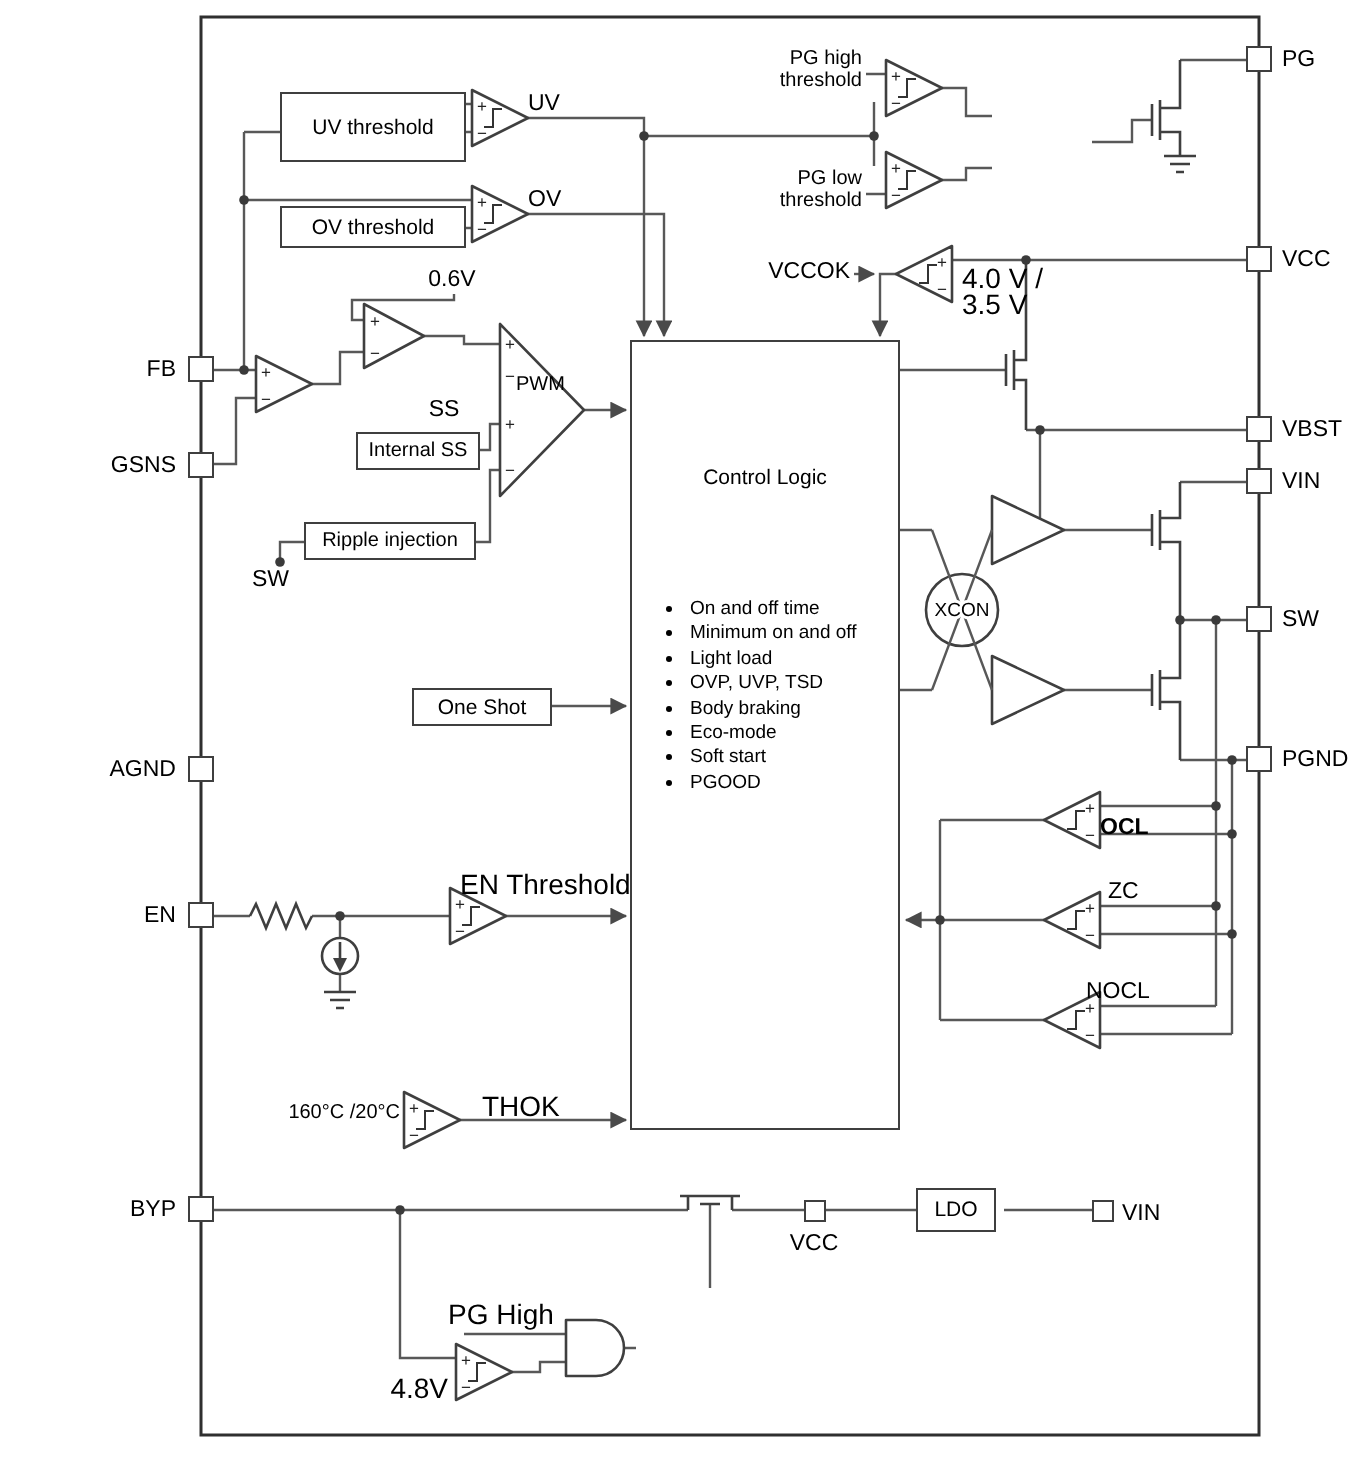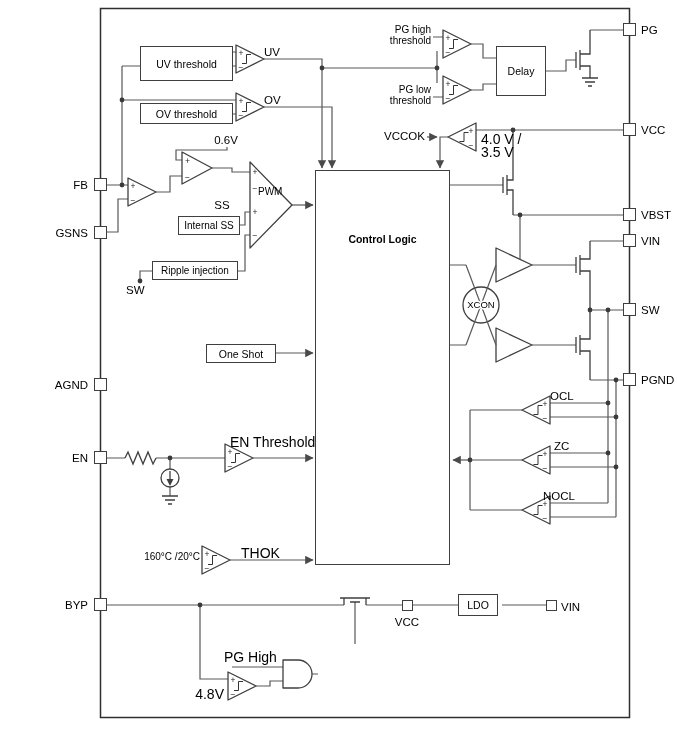--- a/index.html
+++ b/index.html
@@ -169,57 +169,64 @@
   <use href="#comp-rp" x="128" y="178"></use>
   <use href="#amp" x="182" y="152"></use>
 </svg>
 
 <div class="box" style="left:140px;top:46px;width:93px;height:35px;text-align:right;">
       <span>UV threshold</span>
     </div>
 <div class="box" style="left:140px;top:103px;width:93px;height:21px;">
       <span>OV threshold</span>
     </div>
-<div class="box" style="left:496px;top:46px;width:50px;height:50px;">
-      <span>Delay</span>
-    </div>
 <div class="box f10" style="left:178px;top:216px;width:62px;height:19px;">
       <span>Internal SS</span>
     </div>
 <div class="box f10" style="left:152px;top:261px;width:86px;height:19px;">
       <span>Ripple injection</span>
     </div>
 <div class="box" style="left:206px;top:344px;width:70px;height:19px;">
       <span>One Shot</span>
     </div>
 <div class="box" style="left:458px;top:594px;width:40px;height:22px;">
       <span>LDO</span>
     </div>
 
-<div class="clbox" style="left:315px;top:170px;width:135px;height:395px;font-weight:bold;">
+<div class="clbox" style="left:315px;top:170px;width:135px;height:395px;">
   <div class="cl-title">Control Logic</div>
+  <ul class="cl-list">
+    <li>On and off time</li>
+    <li>Minimum on and off</li>
+    <li>Light load</li>
+    <li>OVP, UVP, TSD</li>
+    <li>Body braking</li>
+    <li>Eco-mode</li>
+    <li>Soft start</li>
+    <li>PGOOD</li>
+  </ul>
 </div>
 
 <div class="lbl" style="left:264px;top:46px;">UV</div>
 <div class="lbl" style="left:264px;top:94px;">OV</div>
 <div class="lbl f10 ra" style="left:363px;top:25px;width:68px;">
   <div>PG high</div>
   <div>threshold</div>
 </div>
 <div class="lbl f10 ra" style="left:363px;top:85px;width:68px;">
   <div>PG low</div>
   <div>threshold</div>
 </div>
 <div class="lbl ctr" style="left:209px;top:134px;width:34px;">0.6V</div>
 <div class="lbl ctr" style="left:211px;top:199px;width:22px;">SS</div>
 <div class="lbl" style="left:126px;top:284px;">SW</div>
 <div class="lbl ra" style="left:379px;top:130px;width:46px;">VCCOK</div>
 <div class="lbl f105" style="left:481px;top:132px;">4.0 V /</div>
 <div class="lbl f105" style="left:481px;top:145px;">3.5 V</div>
-<div class="lbl" style="left:550px;top:390px;">OCL</div>
+<div class="lbl" style="left:550px;top:408px;font-weight:bold;">OCL</div>
 <div class="lbl" style="left:554px;top:440px;">ZC</div>
 <div class="lbl" style="left:543px;top:490px;">NOCL</div>
 <div class="lbl f105" style="left:230px;top:435px;">EN Threshold</div>
 <div class="lbl f105" style="left:241px;top:546px;">THOK</div>
 <div class="lbl f10 ra" style="left:136px;top:552px;width:64px;">160°C /20°C</div>
 <div class="lbl f105" style="left:224px;top:650px;">PG High</div>
 <div class="lbl f105 ra" style="left:194px;top:687px;width:30px;">4.8V</div>
 <div class="lbl ctr" style="left:387px;top:616px;width:40px;">VCC</div>
 <div class="lbl" style="left:561px;top:601px;">VIN</div>
 

